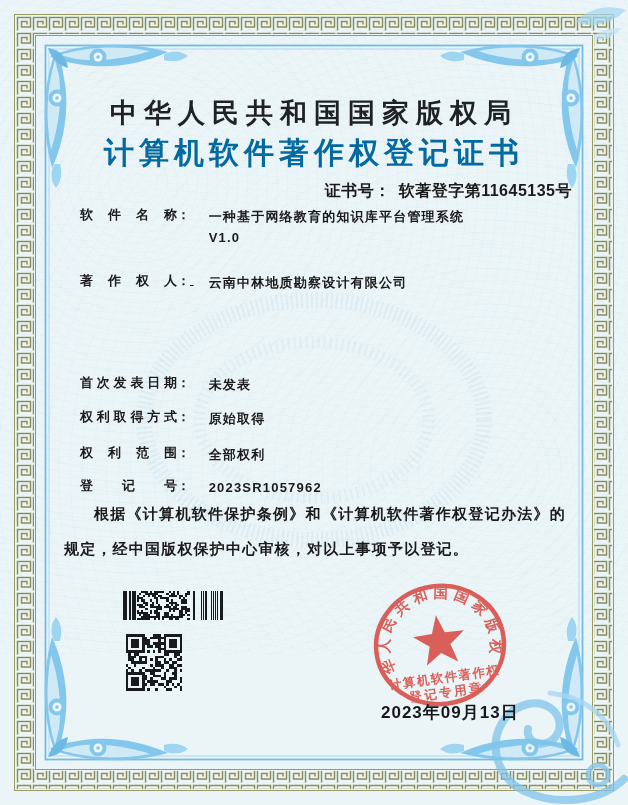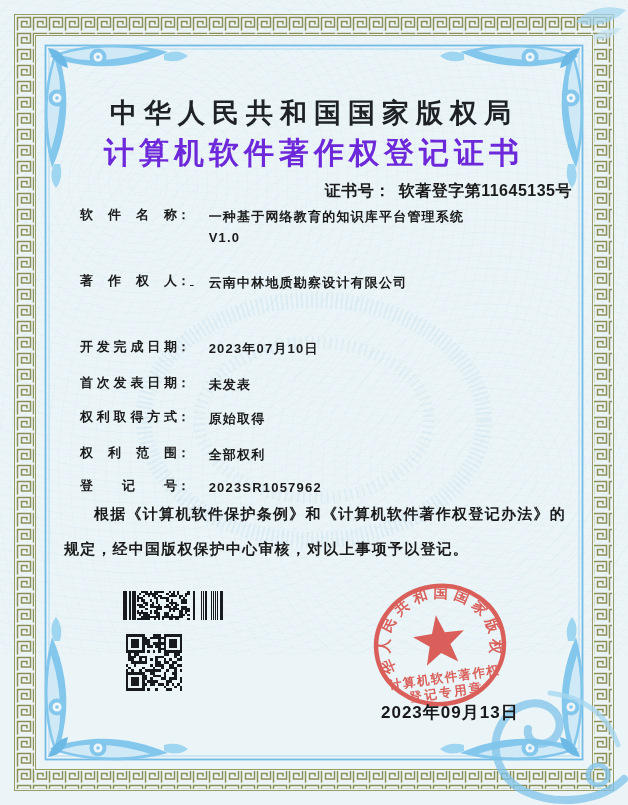--- a/index.html
+++ b/index.html
@@ -26,21 +26,21 @@
   .content{position:absolute;inset:0;z-index:2;}
 
   .authority{
     position:absolute;left:0;top:95px;width:100%;
     text-align:center;font-family:"Liberation Serif",serif;
     font-size:27px;font-weight:bold;letter-spacing:7px;color:#1e2226;
   }
   .cert-title{
     position:absolute;left:0;top:133px;width:100%;
     text-align:center;font-family:"Liberation Serif",serif;
-    font-size:30px;font-weight:bold;letter-spacing:5px;color:#6d28d9;
+    font-size:30px;font-weight:bold;letter-spacing:5px;color:#0369a1;
   }
   .certno{
     position:absolute;top:181px;right:56px;
     font-size:16px;font-weight:bold;letter-spacing:.5px;
   }
   .certno .lbl{margin-right:8px;}
 
   .field-row{position:absolute;left:80px;font-size:13px;font-weight:bold;white-space:nowrap;}
   .field-row .flabel{
     display:inline-block;width:97px;
@@ -149,24 +149,20 @@
       <span class="fvalue"><span>一种基于网络教育的知识库平台管理系统</span><br>
         <span>V1.0</span>
       </span>
     </div>
 
     <div class="field-row row-2">
       <span class="flabel">著作权人</span><span class="fcolon">：</span>
       <span class="fvalue">云南中林地质勘察设计有限公司</span>
     </div>
 
-    <div class="field-row row-3">
-      <span class="flabel">开发完成日期</span><span class="fcolon">：</span>
-      <span class="fvalue">2023年07月10日</span>
-    </div>
 
     <div class="field-row row-4">
       <span class="flabel">首次发表日期</span><span class="fcolon">：</span>
       <span class="fvalue">未发表</span>
     </div>
 
     <div class="field-row row-5">
       <span class="flabel">权利取得方式</span><span class="fcolon">：</span>
       <span class="fvalue">原始取得</span>
     </div>

